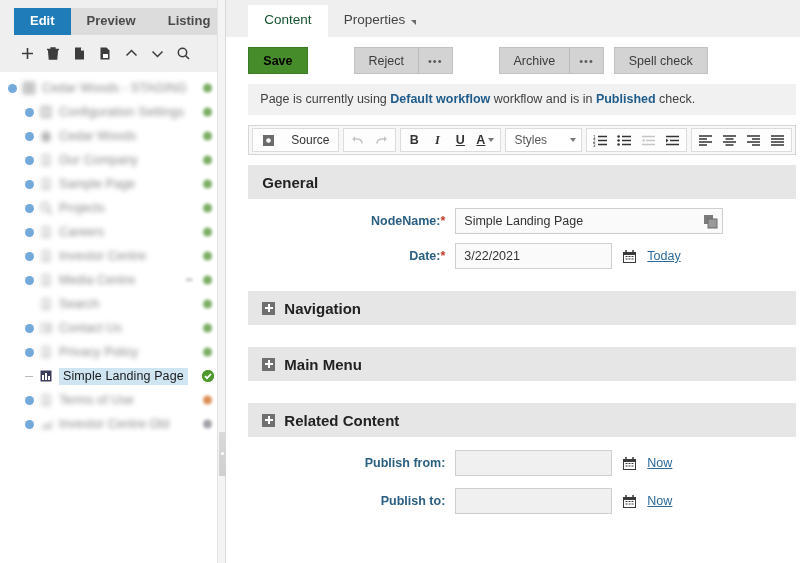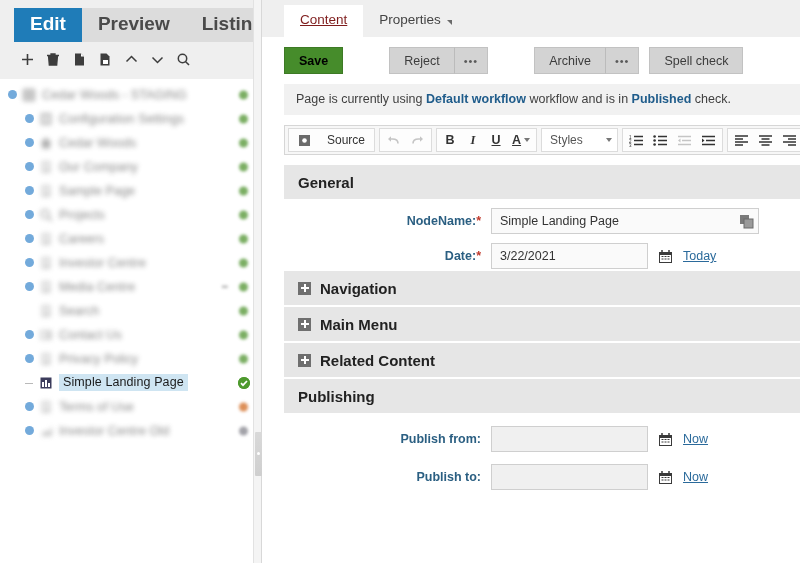--- a/index.html
+++ b/index.html
@@ -18,21 +18,21 @@
   #left-panel {
     width: 262px; height: 563px;
     background: #ffffff;
     display: flex; flex-direction: column;
     position: relative;
   }
   #left-head { background: #efefef; padding: 8px 0 0 0; }
   #tabs-row { display: flex; padding: 0 0 0 14px; gap: 0; }
   .vtab {
     padding: 6px 16px 7px 16px;
-    font-size: 19px; font-weight: bold;
+    font-size: 13px; font-weight: bold;
     color: #4a4a4a; cursor: pointer;
     background: #dcdcdc;
     border: none; line-height: 1.1;
   }
   .vtab.active { background: #1f7cb8; color: #ffffff; }
   #tool-row {
     display: flex; align-items: center; gap: 0;
     padding: 6px 10px 7px 14px;
     background: #efefef;
   }
@@ -129,21 +129,21 @@
     height: 37px; background: #efefef;
     display: flex; align-items: flex-end;
     padding-left: 22px;
   }
   .ctab {
     padding: 8px 16px 9px 16px;
     font-size: 13.5px; color: #444;
     cursor: pointer; line-height: 1.1;
     display: flex; align-items: center; gap: 6px;
   }
-  .ctab.active { background: #ffffff; color: #7f1d1d; text-decoration: underline; }
+  .ctab.active { background: #ffffff; color: #14532d; }
   .caret-tri {
     width: 0; height: 0; margin-top: 4px;
     border-left: 5px solid transparent;
     border-top: 5px solid #6a6a6a;
   }
 
   #action-bar {
     padding: 10px 12px 10px 22px;
     background: #ffffff;
     display: flex; align-items: center; gap: 10px;
@@ -213,21 +213,21 @@
     margin: 10px 12px 0 22px;
     flex: 1; overflow: hidden;
   }
   .sec-head {
     background: #e6e6e6; height: 34px;
     display: flex; align-items: center;
     padding-left: 14px; gap: 9px;
     font-size: 15px; font-weight: bold; color: #222;
     margin-bottom: 0; cursor: pointer;
   }
-  .sec-head.collapsed { margin-top: 2px; }
+  .sec-head.collapsed { margin-top: 22px; }
   .plus-box {
     width: 13px; height: 13px;
     background: #6f6f6f; position: relative;
     flex: 0 0 auto;
   }
   .plus-box::before, .plus-box::after {
     content: ""; position: absolute; background: #ffffff;
   }
   .plus-box::before { left: 6px; top: 2.5px; width: 1.6px; height: 8px; }
   .plus-box::after { top: 5.7px; left: 2.5px; height: 1.6px; width: 8px; }
@@ -696,23 +696,20 @@
       </div>
       <div class="sec-head collapsed">
         <span class="plus-box"></span>
         <span>Main Menu</span>
       </div>
       <div class="sec-head collapsed">
         <span class="plus-box"></span>
         <span>Related Content</span>
       </div>
 
-      <div class="sec-head collapsed">
-        <span>Publishing</span>
-      </div>
 
       <div class="frow" style="padding-top:13px">
         <div class="flabel">Publish from:</div>
         <div class="finput pub">
           <span></span>
         </div>
         <span class="cal-ico">
           <svg width="15" height="15" viewBox="0 0 15 15">
               <rect x="1" y="3" width="13" height="11" fill="#3a3a3a"></rect>
               <rect x="2" y="6" width="11" height="7" fill="#ffffff"></rect>

